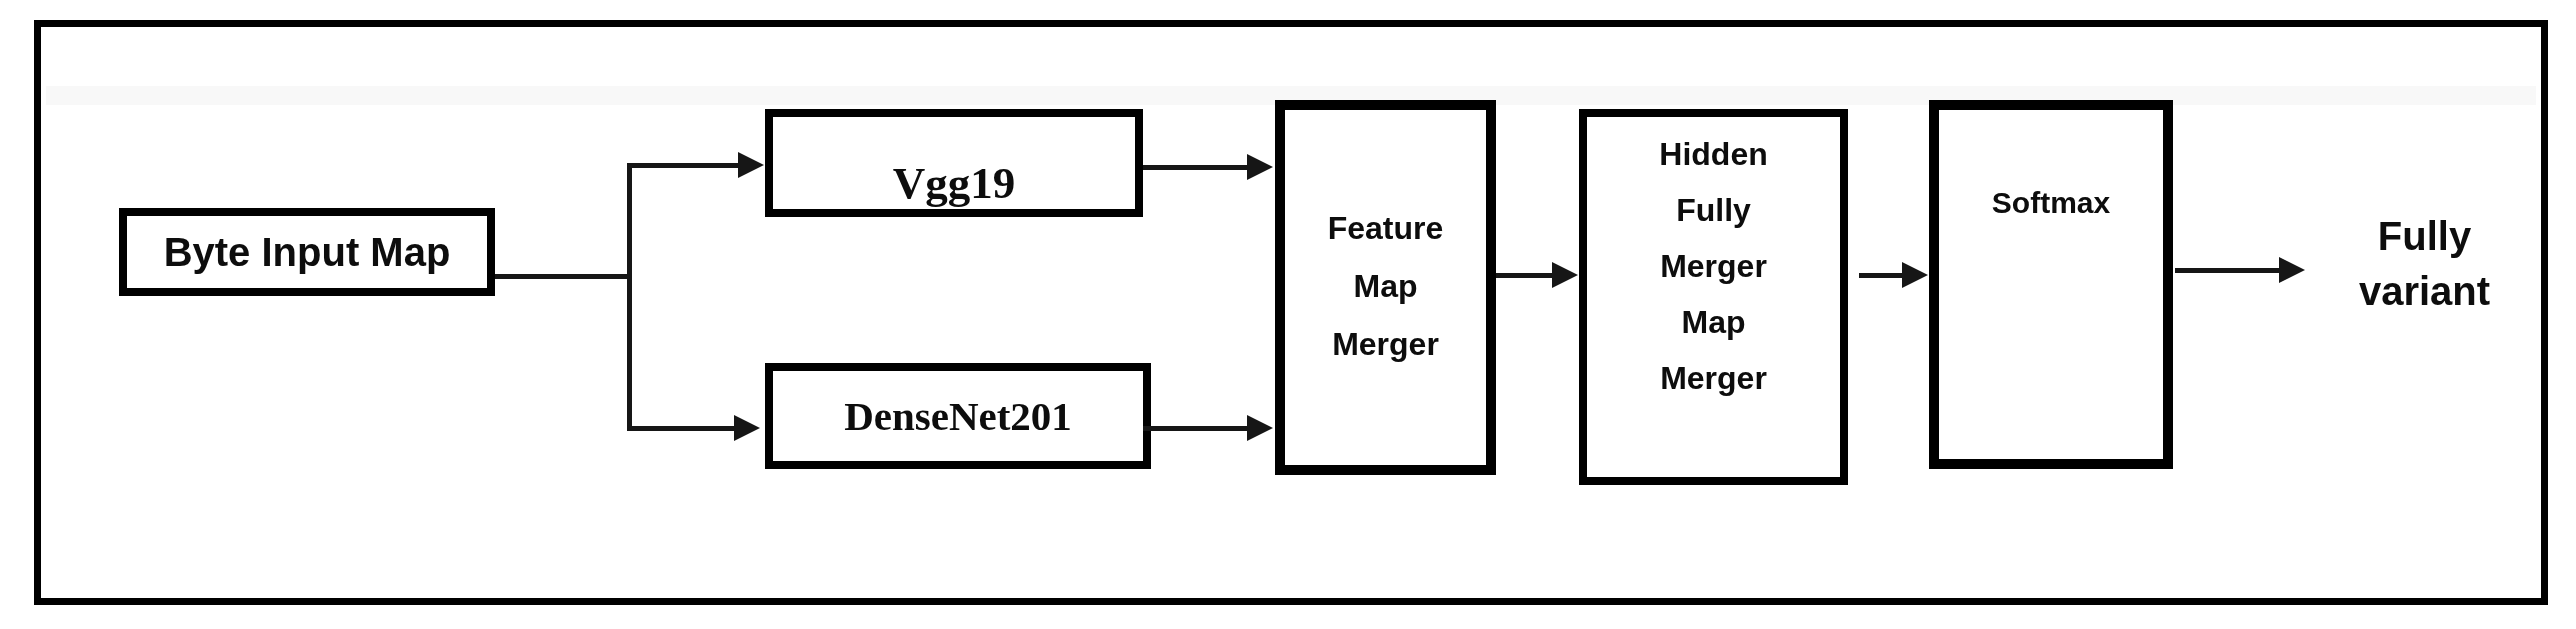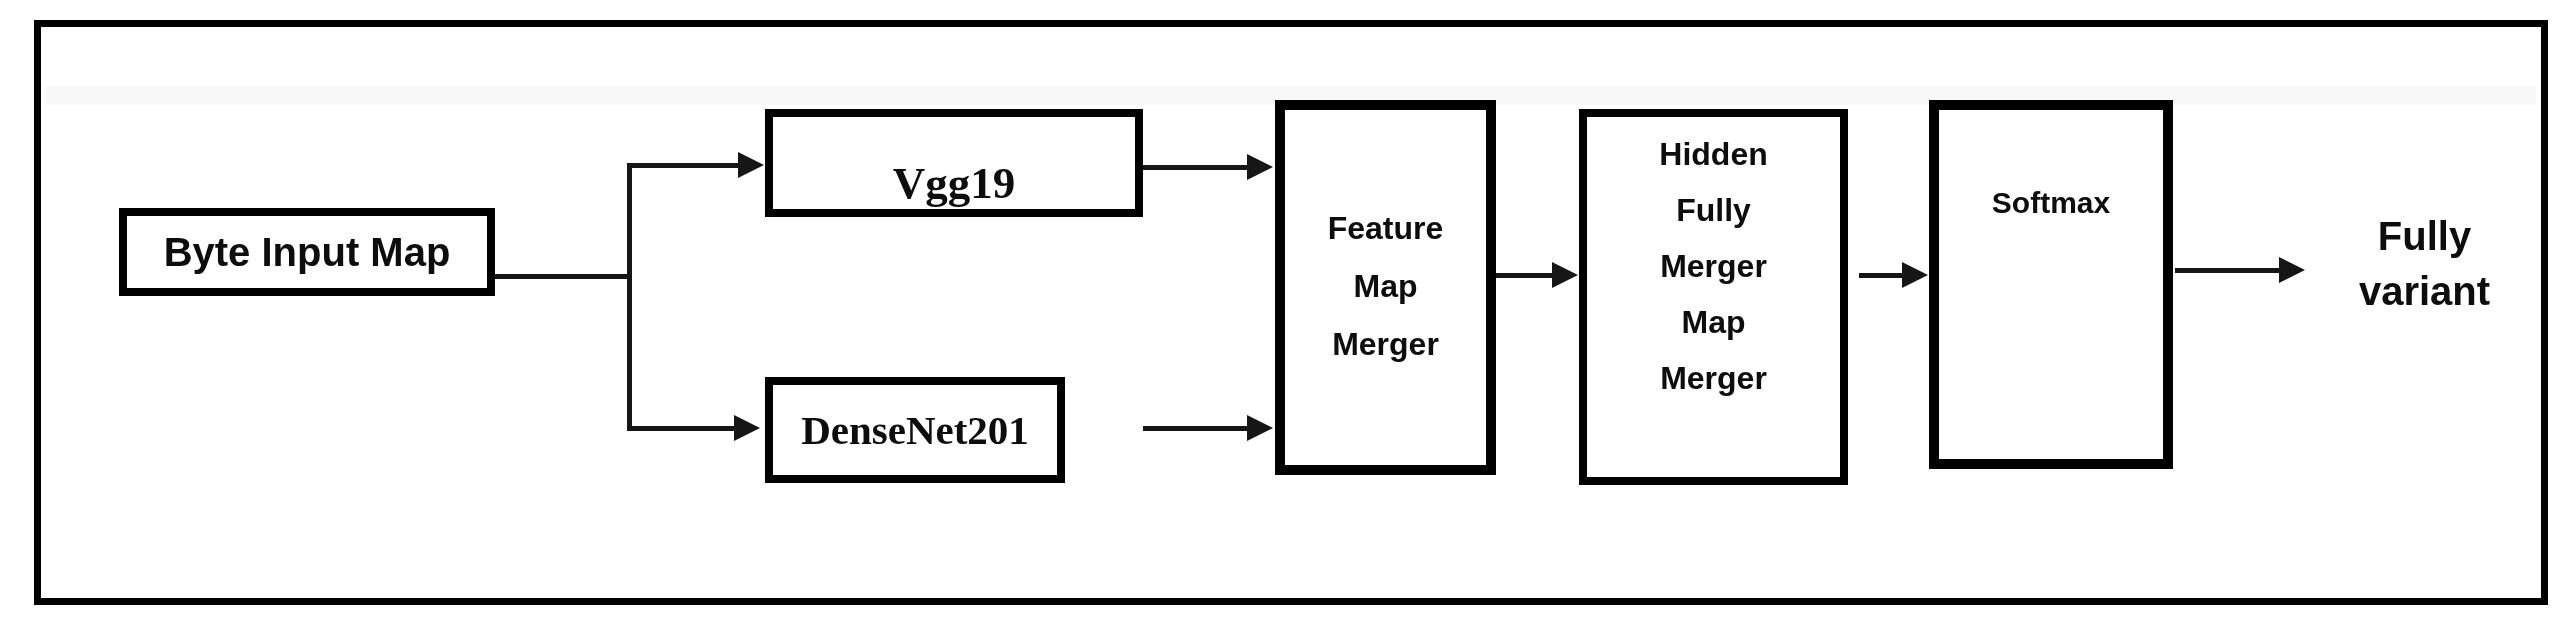--- a/index.html
+++ b/index.html
@@ -56,21 +56,21 @@
     border: 8.6px solid #000000;
     font-size: 40px;
   }
   #node-vgg19 {
     left: 765px; top: 109px; width: 378px; height: 108px;
     border: 8px solid #000000;
     font-size: 45px;
     align-items: flex-end;
   }
   #node-densenet201 {
-    left: 765px; top: 377px; width: 300px; height: 106px;
+    left: 765px; top: 363px; width: 386px; height: 106px;
     border: 8px solid #000000;
     font-size: 41px;
   }
   #node-feature-map-merger {
     left: 1275px; top: 100px; width: 221px; height: 375px;
     border: 10px solid #000000;
     font-size: 32px;
     padding-top: 89px;
   }
   #node-feature-map-merger .line { line-height: 58px; }

